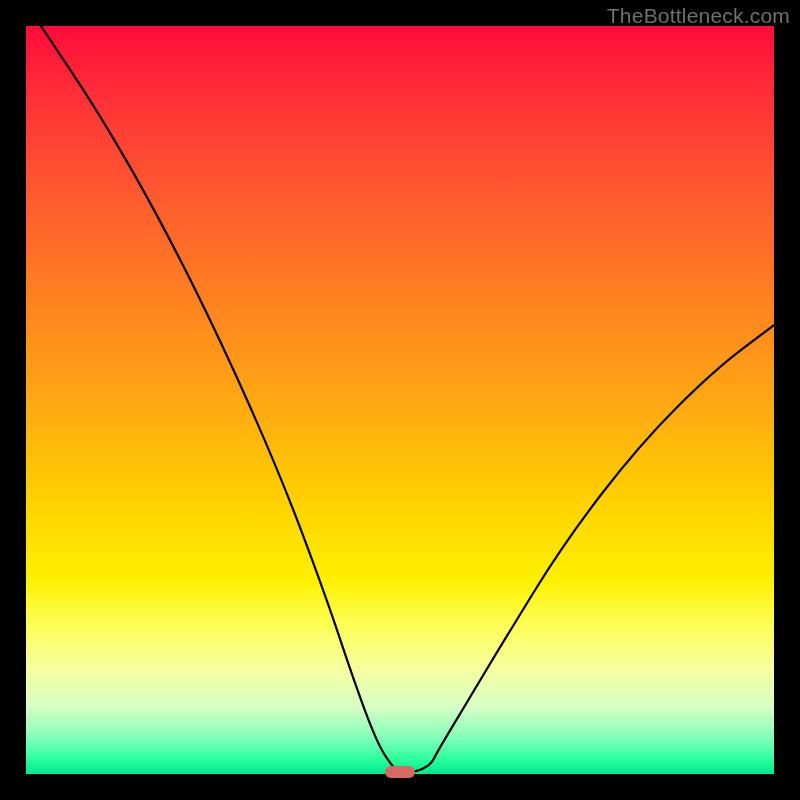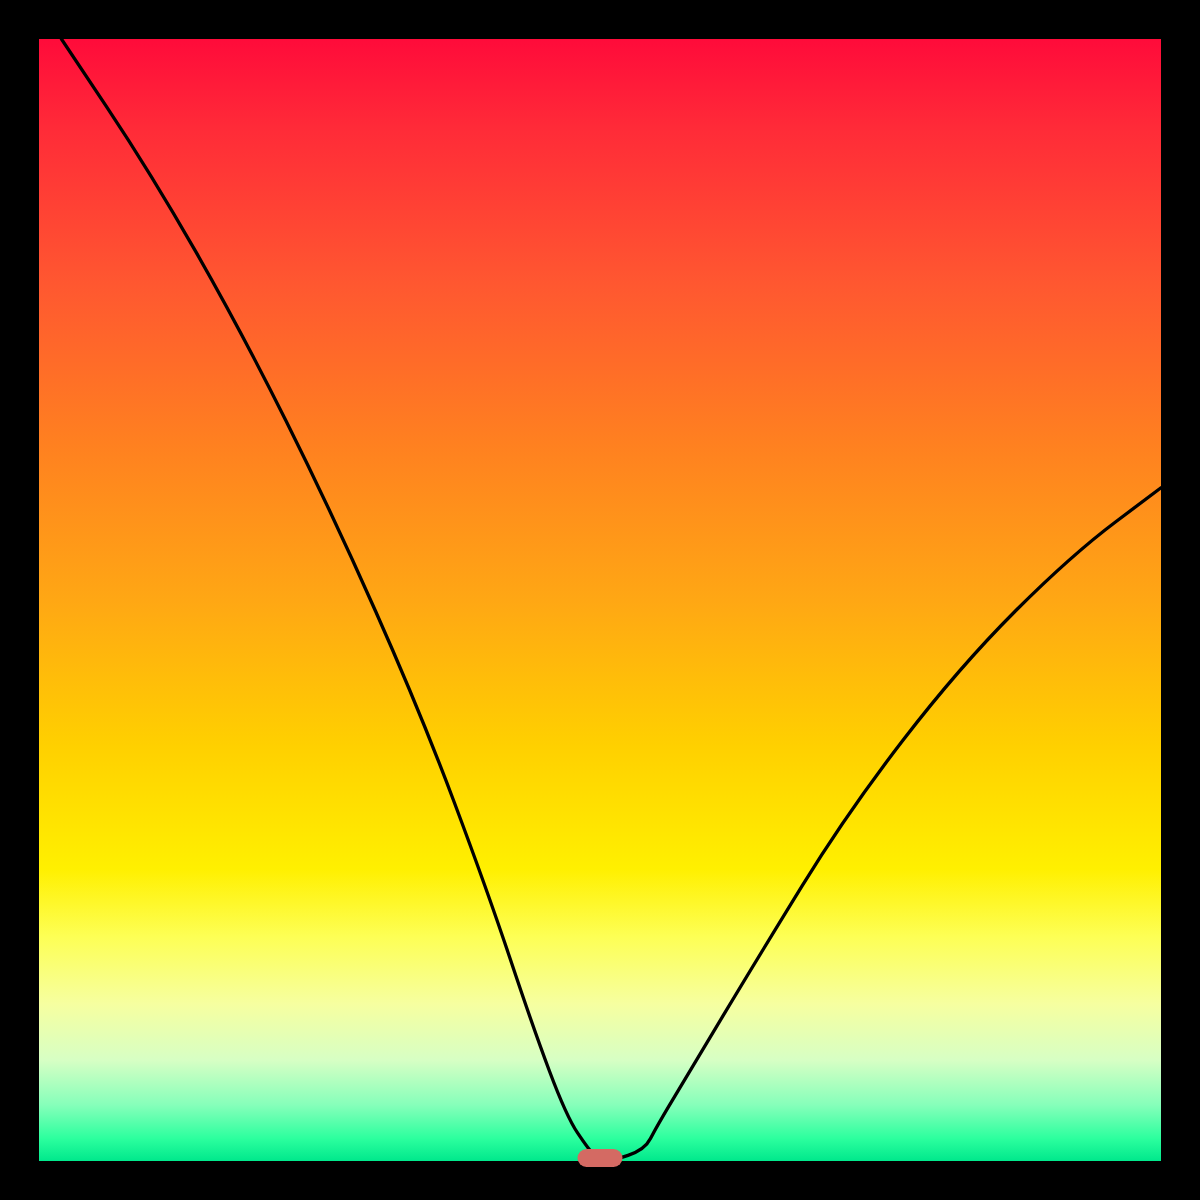--- a/index.html
+++ b/index.html
@@ -72,13 +72,14 @@
 <div class="frame">
   <div class="plot-area">
 
     <svg class="curve" viewBox="0 0 748 748" preserveAspectRatio="none">
       <path d="M 14.96 0 Q 14.96 0 44.879999999999995 44.879999999999995 Q 74.8 89.75999999999999 104.72 142.12 Q 134.64 194.48000000000002 164.56 254.32000000000002 Q 194.48000000000002 314.16 224.40000000000003 381.48 Q 254.32000000000002 448.8 276.76 508.64 Q 299.2 568.48 314.15999999999997 613.36 Q 329.12 658.24 340.34000000000003 688.1600000000001 Q 351.56 718.08 359.03999999999996 729.3 Q 366.52 740.52 370.26 744.26 Q 374 748 377.74 748 Q 381.48 748 392.70000000000005 744.26 Q 403.92 740.52 407.66 733.04 Q 411.40000000000003 725.56 422.62 706.8599999999999 Q 433.84 688.16 456.28 650.76 Q 478.72 613.36 508.64 564.74 Q 538.56 516.12 575.96 467.5 Q 613.36 418.88 650.76 381.48 Q 688.1600000000001 344.08 718.08 321.64 T 748 299.2" fill="none" stroke="#000" stroke-width="2.2" stroke-linecap="round" stroke-linejoin="round"></path>
     </svg>
 
     <div class="marker" style="left: 359px; top: 740px; background: rgb(212, 106, 99);"></div>
   </div>
 
+  <div class="watermark">TheBottleneck.com</div>
 </div>
 
 </body></html>

